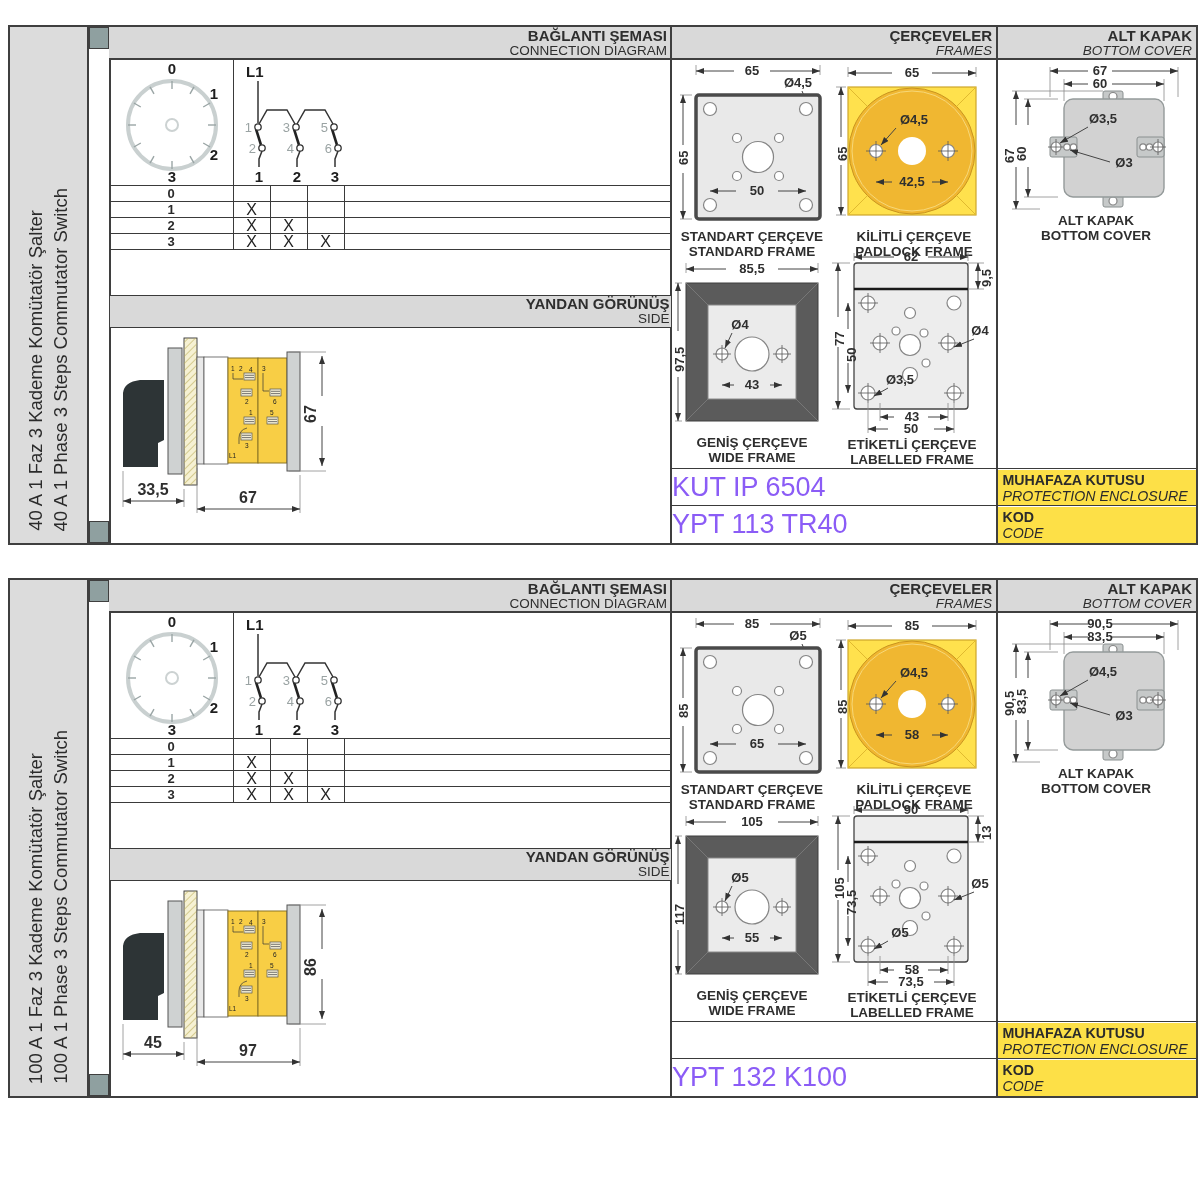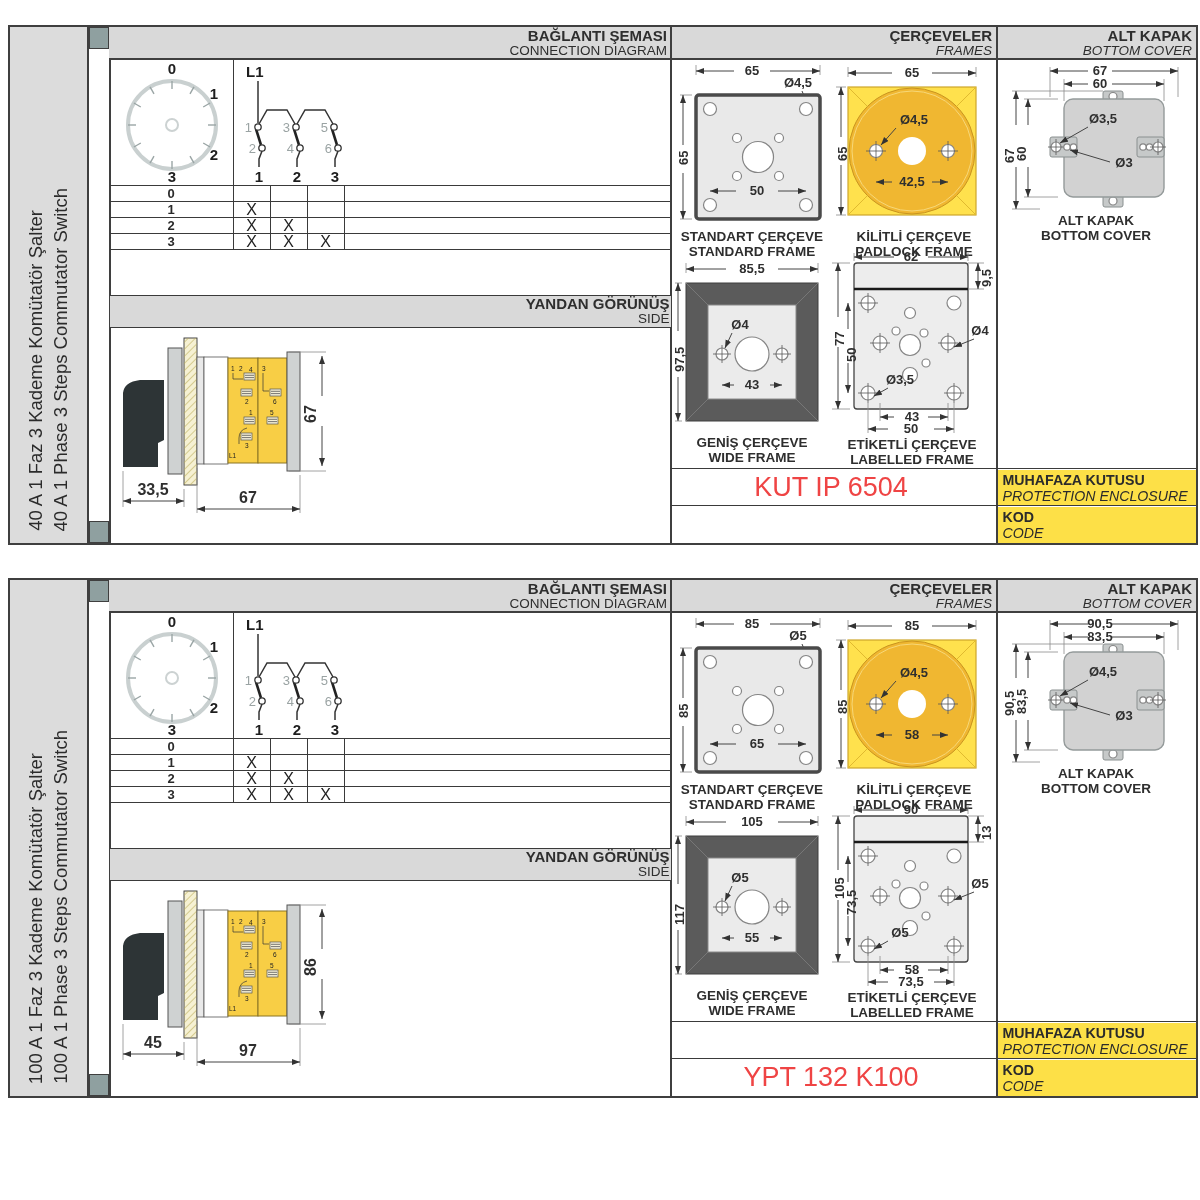--- a/index.html
+++ b/index.html
@@ -24,21 +24,21 @@
   
   .hl{position:absolute;border-top:1.5px solid #3a3a3a;}
   .vl{position:absolute;border-left:1.5px solid #3a3a3a;}
   .rowlab{position:absolute;left:101px;width:124px;height:16px;line-height:16px;text-align:center;font-size:13px;font-weight:bold;}
   .mark{position:absolute;width:37px;height:16px;line-height:15px;text-align:center;font-size:16px;color:#222;}
   
   .band{position:absolute;left:101.5px;top:270px;width:561px;height:33px;background:#d9d9d9;border-top:1.5px solid #3a3a3a;border-bottom:1.5px solid #3a3a3a;box-sizing:border-box;text-align:right;padding-right:1px;line-height:15px;}
   
   .flabel{position:absolute;text-align:center;font-size:13.5px;font-weight:bold;line-height:15px;color:#2e2e2e;}
   
-  .kutval{position:absolute;left:664px;width:318px;text-align:center;font-size:27px;color:#ef4444;height:36px;line-height:36px;padding-right:4px;}
+  .kutval{position:absolute;left:664px;width:318px;text-align:left;font-size:27px;color:#8b5cf6;height:36px;line-height:36px;padding-right:4px;}
   .lblcell{position:absolute;left:989.5px;width:198.5px;background:#fde047;box-sizing:border-box;padding:2px 5px;line-height:16.5px;}
   .lb1{font-size:14.2px;font-weight:bold;display:block;}
   .lb2{font-size:14.2px;font-style:italic;display:block;}
   
   svg{overflow:visible;}
   svg text{font-family:"Liberation Sans",sans-serif;}
   .dim{font-size:13px;font-weight:bold;fill:#2f2f2f;}
   .dimlg{font-size:16px;font-weight:bold;fill:#2f2f2f;}
   .am{text-anchor:middle;}
   .ae{text-anchor:end;}
@@ -467,20 +467,21 @@
     <span>BOTTOM COVER</span>
   </div>
 
   <div class="hl" style="left:662px;top:443px;width:526px;"></div>
   <div class="hl" style="left:662px;top:480px;width:526px;"></div>
   <div class="kutval" style="top:444px;">KUT IP 6504</div>
   <div class="lblcell" style="top:444.5px;height:35.5px;">
     <span class="lb1">MUHAFAZA KUTUSU</span>
     <span class="lb2">PROTECTION ENCLOSURE</span>
   </div>
+  <div class="kutval" style="top:481px;">YPT 113 TR40</div>
   <div class="lblcell" style="top:481.5px;height:36.5px;">
     <span class="lb1">KOD</span>
     <span class="lb2">CODE</span>
   </div>
 
 </div>
 
 <div class="section">
 
   <div class="sp">

